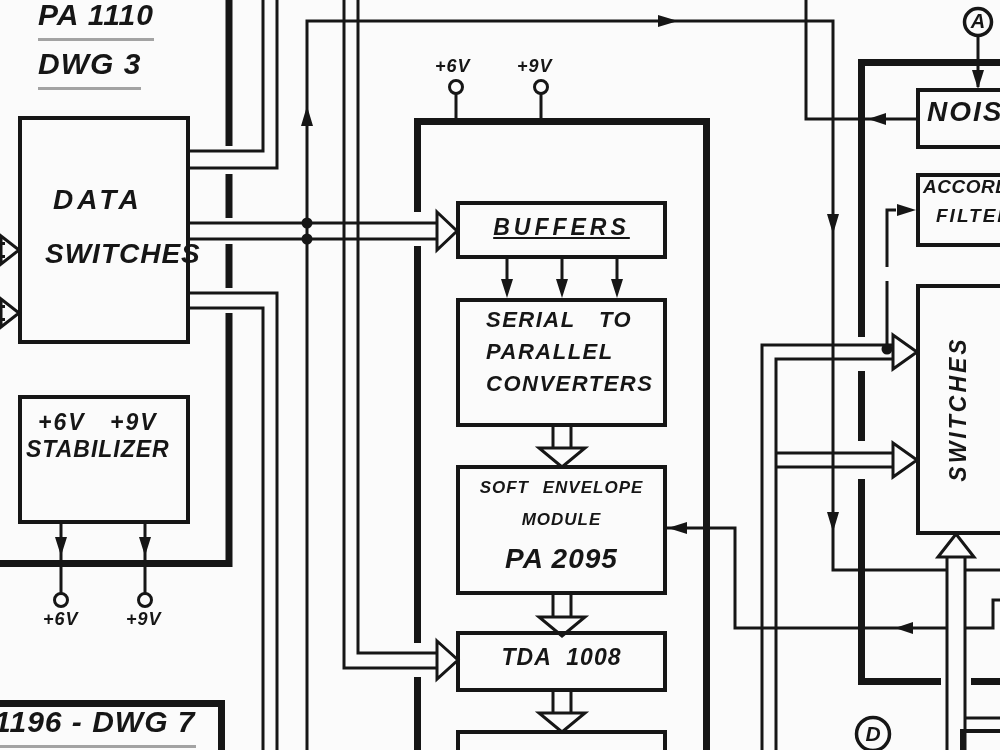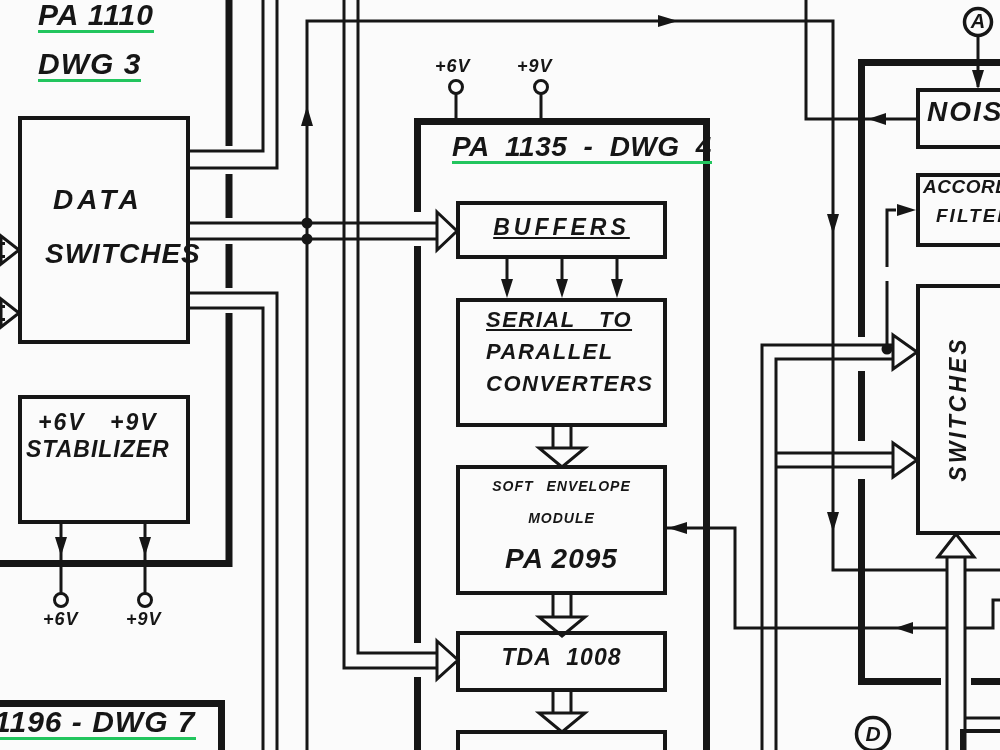--- a/index.html
+++ b/index.html
@@ -1,27 +1,27 @@
 <!DOCTYPE html>
 <html><head>
 <meta charset="utf-8">
 <style>
   html,body{margin:0;padding:0;background:#e8e8e8;}
   #stage{position:relative;width:1000px;height:750px;background:#fbfbfb;overflow:hidden;
          font-family:"Liberation Sans", sans-serif;color:#161616;}
   #lines{position:absolute;left:0;top:0;}
   .lbl{position:absolute;font-style:italic;font-weight:700;line-height:1;white-space:nowrap;
        color:#161616;}
-  .u{border-bottom:3px solid #22c55e;padding-bottom:0;}
+  .u{border-bottom:3px solid #a3a3a3;padding-bottom:8px;}
   .t30{font-size:30px;letter-spacing:1px;}
   .t28{font-size:28px;letter-spacing:0.5px;}
   .t24{font-size:28px;letter-spacing:2px;}
   .t23{font-size:23px;letter-spacing:2px;}
   .t22{font-size:22px;letter-spacing:1.5px;}
-  .t21{font-size:14px;letter-spacing:1px;}
+  .t21{font-size:17px;letter-spacing:1px;}
   .t19{font-size:19px;letter-spacing:0.5px;}
   .t18{font-size:18px;letter-spacing:1px;}
   .ctr{text-align:center;}
   .ws{word-spacing:16px;}
   .ws8{word-spacing:8px;}
   .vert{transform:translate(-50%,-50%) rotate(-90deg);transform-origin:center;}
   .term{transform:translate(-50%,-54%);}
 </style>
 </head>
 <body>
@@ -118,28 +118,27 @@
   <div class="lbl t24" style="left:45px;top:240px;letter-spacing:1px;">SWITCHES</div>
 
   <div class="lbl t23 ws" style="left:38px;top:411px;">+6V +9V</div>
   <div class="lbl t23" style="left:26px;top:438px;letter-spacing:1px;">STABILIZER</div>
 
   <div class="lbl t18" style="left:43px;top:610px;">+6V</div>
   <div class="lbl t18" style="left:126px;top:610px;">+9V</div>
 
   <div class="lbl t30 u" style="left:-6px;top:707px;">1196 - DWG 7</div>
 
-  <div class="lbl t28 u ws8" style="left:452px;top:133px;">PA 1135 - DWG 4</div>
 
   <div class="lbl t18" style="left:435px;top:57px;">+6V</div>
   <div class="lbl t18" style="left:517px;top:57px;">+9V</div>
 
   <div class="lbl t23 ctr" style="left:458px;top:216px;width:207px;letter-spacing:4px;text-decoration:underline;">BUFFERS</div>
 
-  <div class="lbl t22 ws" style="left:486px;top:309px;text-decoration:underline;">SERIAL TO</div>
+  <div class="lbl t22 ws" style="left:486px;top:309px;">SERIAL TO</div>
   <div class="lbl t22" style="left:486px;top:341px;">PARALLEL</div>
   <div class="lbl t22" style="left:486px;top:373px;text-align:right;">CONVERTERS</div>
 
   <div class="lbl t21 ctr ws8" style="left:458px;top:479px;width:207px;">SOFT ENVELOPE</div>
   <div class="lbl t21 ctr" style="left:458px;top:511px;width:207px;">MODULE</div>
   <div class="lbl t24 ctr" style="left:458px;top:545px;width:207px;letter-spacing:1px;">PA 2095</div>
 
   <div class="lbl t23 ctr ws8" style="left:458px;top:646px;width:207px;letter-spacing:1px;">TDA 1008</div>
 
   <div class="lbl" style="left:927px;top:98px;font-size:28px;letter-spacing:2px;">NOISE</div>

